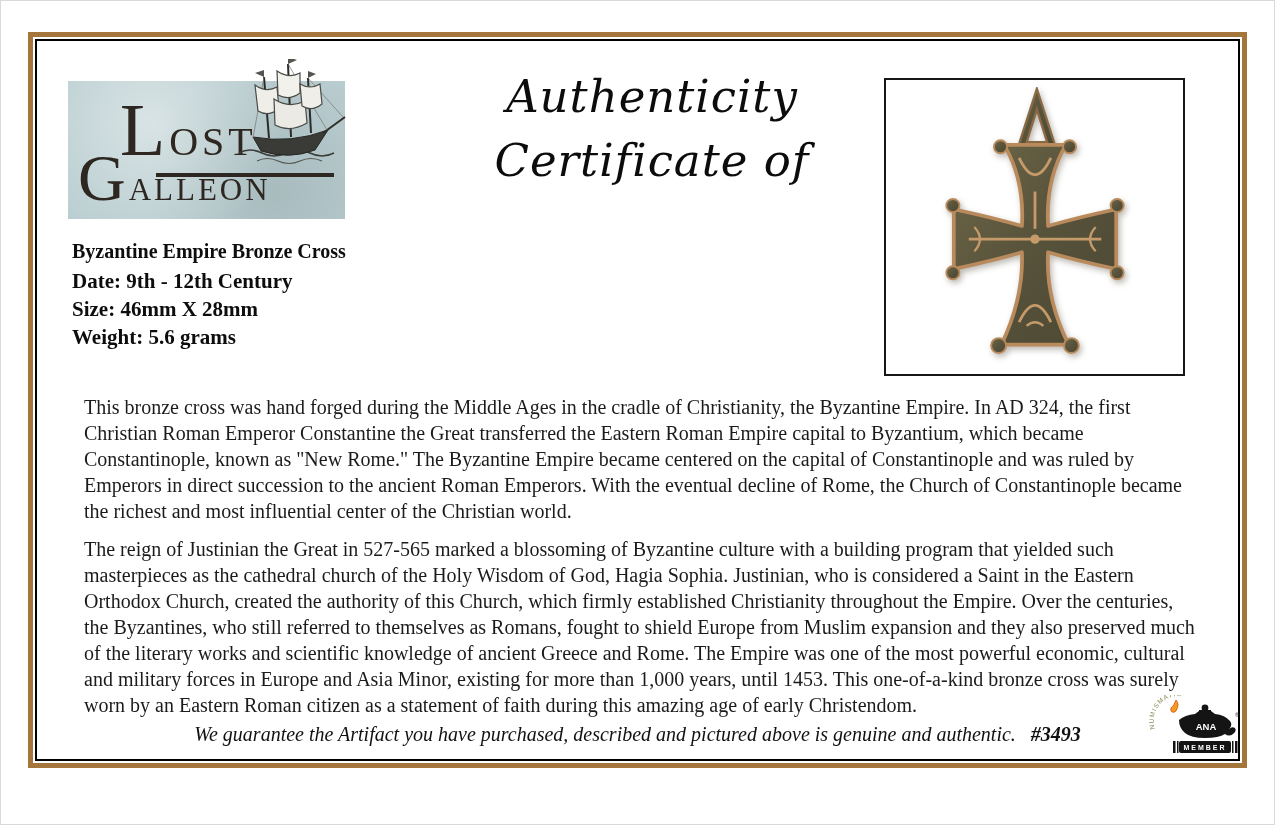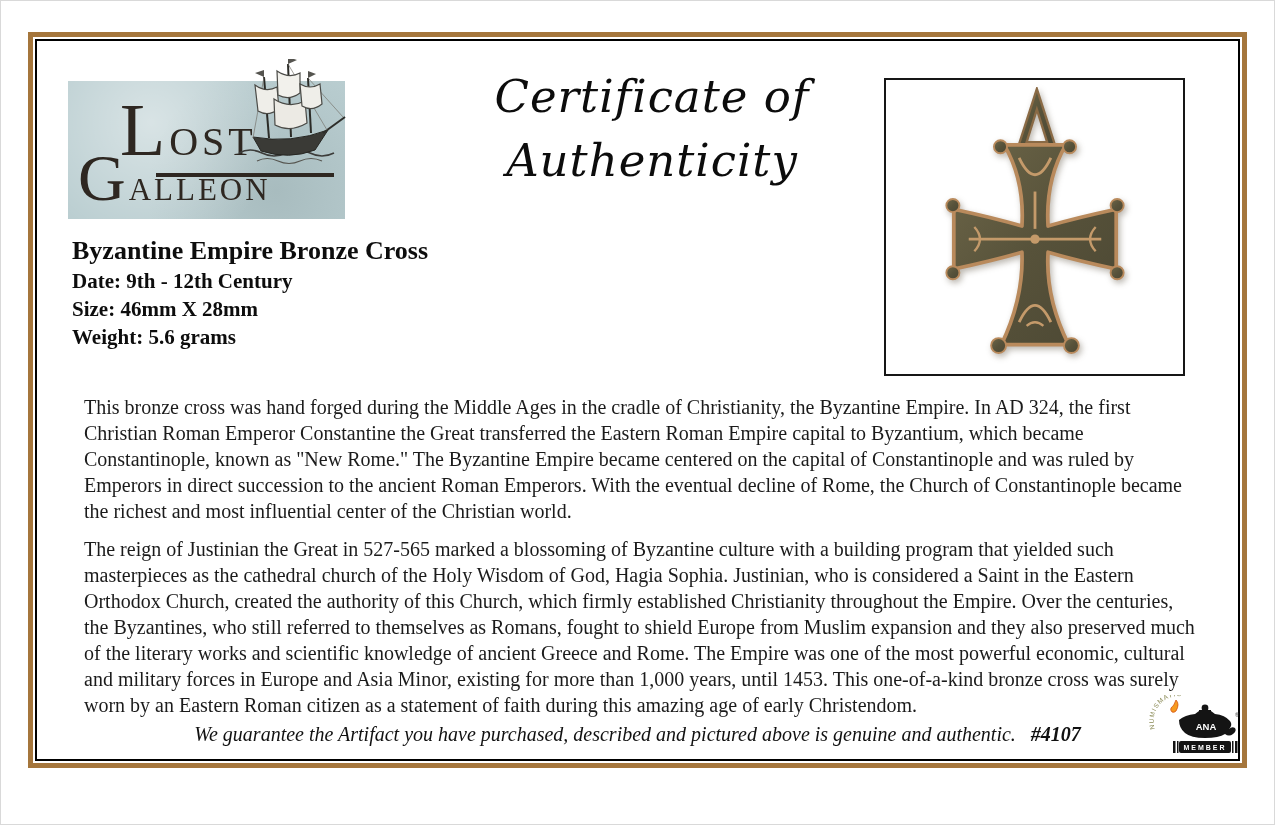--- a/index.html
+++ b/index.html
@@ -39,21 +39,21 @@
   }
   
   .photo{
     position:absolute;left:847px;top:37px;width:301px;height:298px;
     box-sizing:border-box;border:2px solid #161616;background:#ffffff;
     display:flex;align-items:center;justify-content:center;
   }
   .photo svg{filter:drop-shadow(2px 3px 3px rgba(60,50,30,.35));}
   
   .details{position:absolute;left:35px;top:194px;color:#0d0d0d;}
-  .artifact-name{font-size:26px;font-weight:bold;line-height:32px;text-align:right;}
+  .artifact-name{font-size:20px;font-weight:bold;line-height:32px;text-align:right;}
   .detail-line{font-size:21px;font-weight:bold;line-height:28px;}
   
   .body-text{
     position:absolute;left:35px;top:341px;width:1142px;
     font-size:20px;line-height:26px;color:#1b1b1b;
   }
   .body-text p{margin:12px;}
   
   .guarantee{
     position:absolute;left:0;top:682px;width:100%;text-align:center;
@@ -97,22 +97,22 @@
             <path d="M43,40 Q58,50 74,42 L76,64 Q59,74 44,66 Z" fill="#eceae4" stroke="#4a4a46" stroke-width="1.2"></path>
             <path d="M69,25 Q79,31 89,25 L91,45 Q81,53 71,47 Z" fill="#efeee9" stroke="#4a4a46" stroke-width="1.2"></path>
             <path d="M33,18 l-9,-4 9,-3 z" fill="#55544f"></path>
             <path d="M57,5 l9,-4 -9,-3 z" fill="#55544f"></path>
             <path d="M77,19 l8,-4 -8,-3 z" fill="#55544f"></path>
           </svg>
         </div>
       </div>
 
       <div class="title">
+        <div>Authenticity</div>
         <div>Certificate of</div>
-        <div>Authenticity</div>
       </div>
 
       <div class="photo">
         <svg viewBox="0 0 210 300" width="218" height="280">
           <defs>
             <linearGradient id="bronze" x1="0" y1="0" x2="1" y2="1">
               <stop offset="0" stop-color="#6e6749"></stop>
               <stop offset="0.5" stop-color="#57523a"></stop>
               <stop offset="1" stop-color="#4b4733"></stop>
             </linearGradient>
@@ -149,21 +149,21 @@
         <div class="detail-line">Weight: 5.6 grams</div>
       </div>
 
       <div class="body-text">
         <p>This bronze cross was hand forged during the Middle Ages in the cradle of Christianity, the Byzantine Empire. In AD 324, the first Christian Roman Emperor Constantine the Great transferred the Eastern Roman Empire capital to Byzantium, which became Constantinople, known as "New Rome." The Byzantine Empire became centered on the capital of Constantinople and was ruled by Emperors in direct succession to the ancient Roman Emperors. With the eventual decline of Rome, the Church of Constantinople became the richest and most influential center of the Christian world.</p>
         <p>The reign of Justinian the Great in 527-565 marked a blossoming of Byzantine culture with a building program that yielded such masterpieces as the cathedral church of the Holy Wisdom of God, Hagia Sophia. Justinian, who is considered a Saint in the Eastern Orthodox Church, created the authority of this Church, which firmly established Christianity throughout the Empire. Over the centuries, the Byzantines, who still referred to themselves as Romans, fought to shield Europe from Muslim expansion and they also preserved much of the literary works and scientific knowledge of ancient Greece and Rome. The Empire was one of the most powerful economic, cultural and military forces in Europe and Asia Minor, existing for more than 1,000 years, until 1453. This one-of-a-kind bronze cross was surely worn by an Eastern Roman citizen as a statement of faith during this amazing age of early Christendom.</p>
       </div>
 
       <div class="guarantee">
         <span class="g-text">We guarantee the Artifact you have purchased, described and pictured above is genuine and authentic.</span>
-        <span class="g-num">#4107</span>
+        <span class="g-num">#3493</span>
       </div>
 
       <div class="ana">
         <svg viewBox="0 0 92 64" width="92" height="64">
           <defs>
             <path id="anaArc" d="M 6 34 A 25 25 0 0 1 48 9" fill="none"></path>
           </defs>
           <text font-family="Liberation Sans, sans-serif" font-size="6.5" fill="#8a8a55" letter-spacing="1">
             <textPath href="#anaArc">NUMISMATIC</textPath>
           </text>

